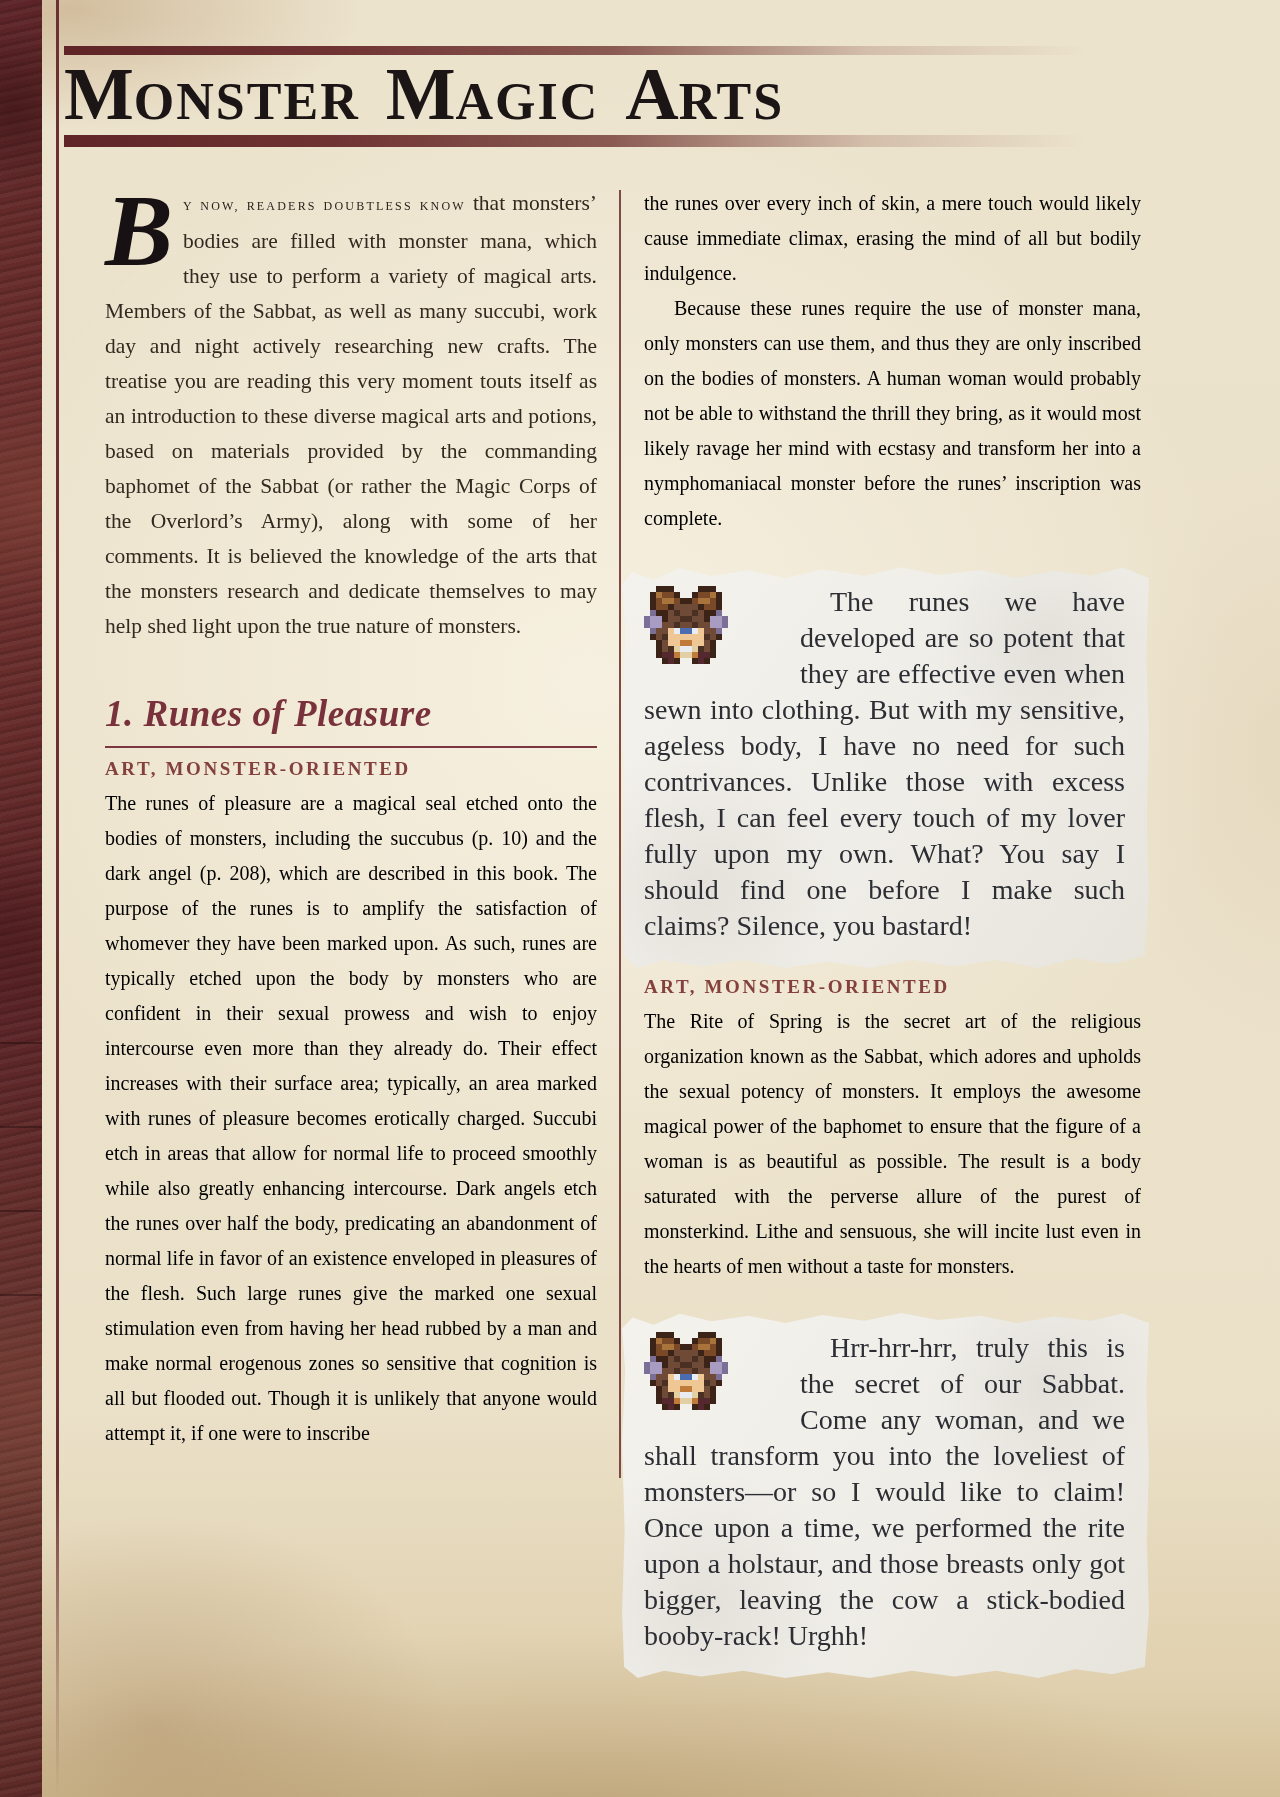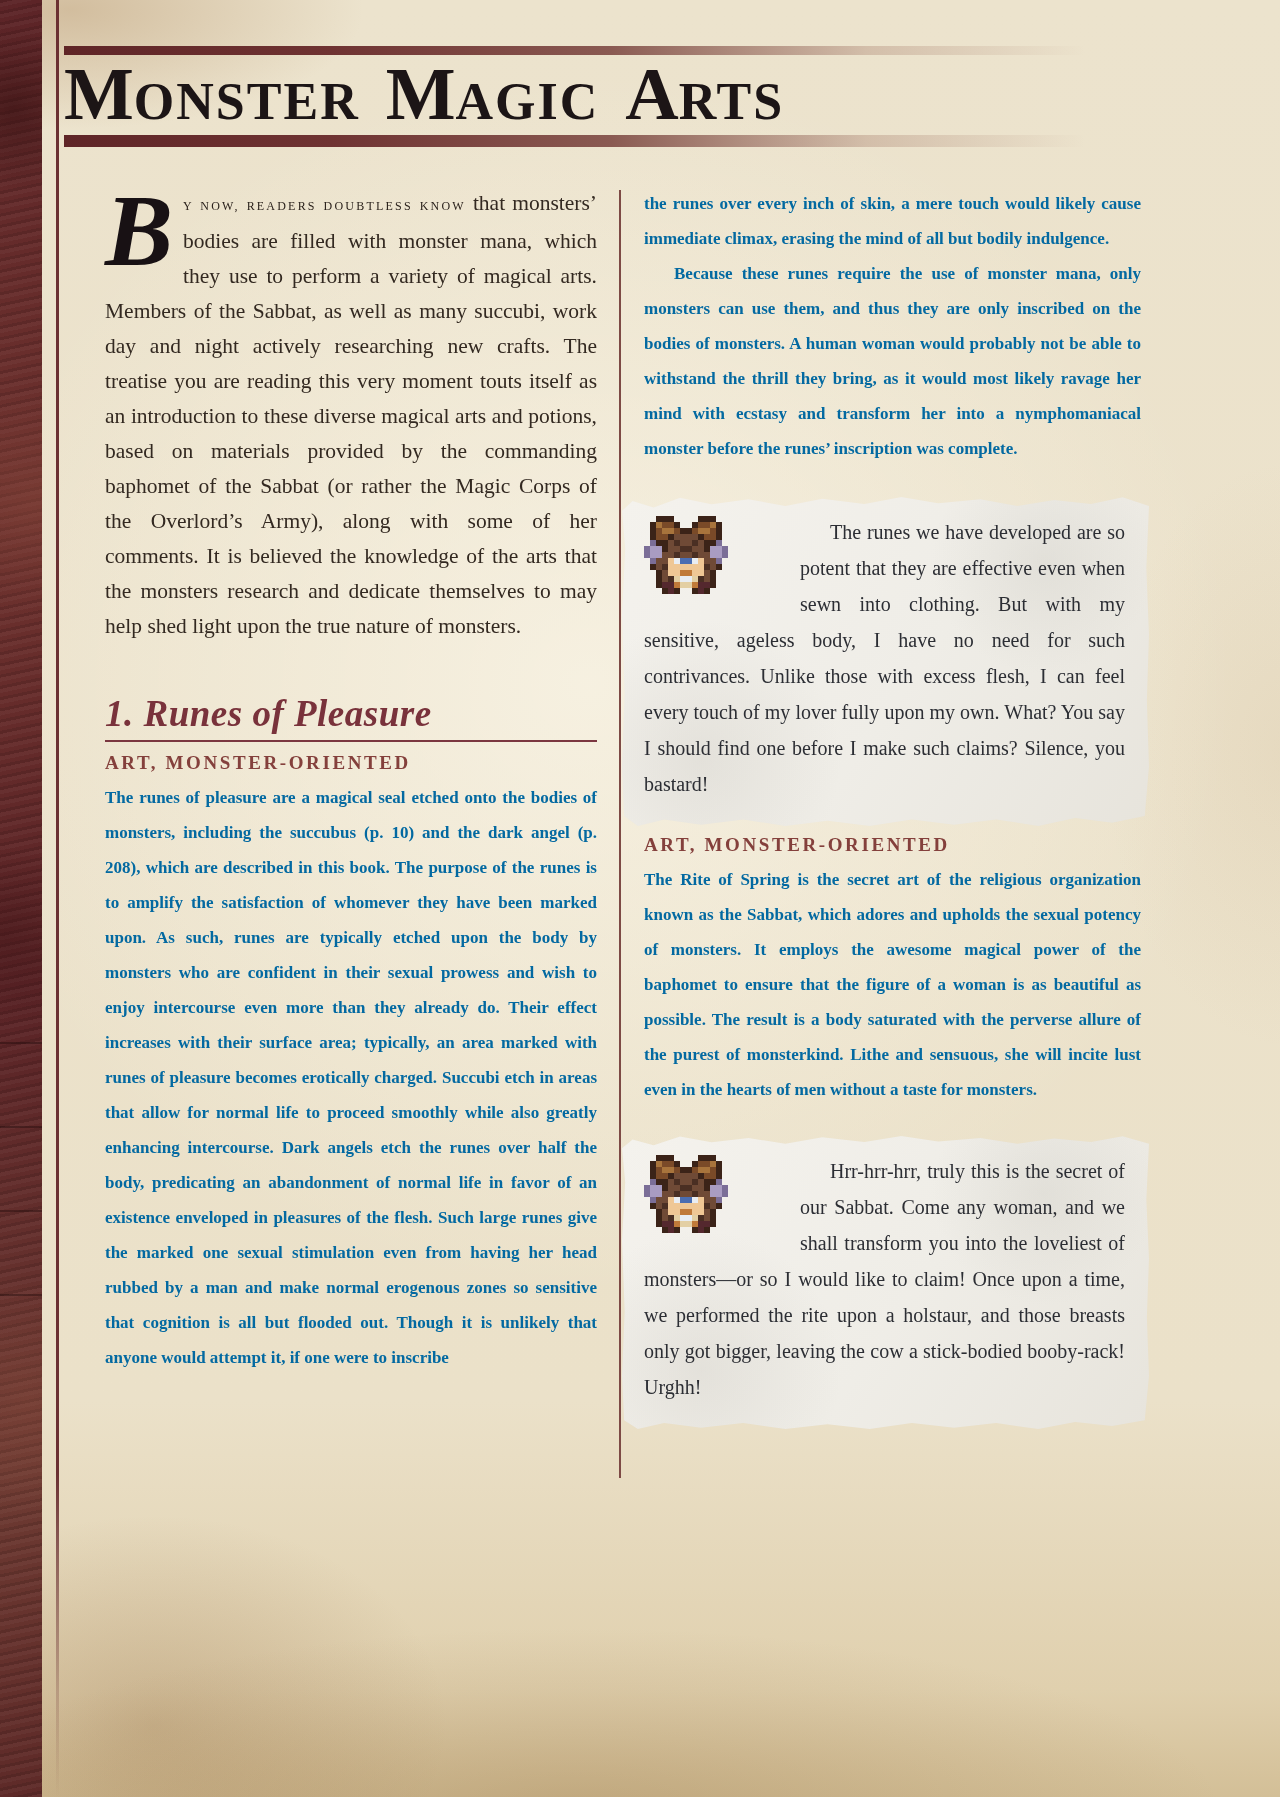--- a/index.html
+++ b/index.html
@@ -51,39 +51,39 @@
   h1.title span{font-family:"Liberation Serif",serif;}
 
   
   .columns{position:absolute;top:186px;left:105px;display:flex;}
   .col-left{width:492px;}
   .col-right{width:497px;}
   .divider{width:2px;height:1288px;margin:4px 23px 0 22px;background:#7d4a45;}
 
   p{margin:0;}
   .body-para{
-    font-size:17px;line-height:35px;text-align:justify;color:#0369a1;font-weight:bold;
+    font-size:20px;line-height:35px;text-align:justify;color:#000000;
   }
   .indent{text-indent:30px;}
 
   
   .intro{font-size:21.5px;line-height:35px;text-align:justify;color:#332921;}
   .dropcap{
     float:left;font-style:italic;font-weight:bold;color:#181114;
     font-size:102px;line-height:82px;padding:4px 10px 0 0;
   }
   .lead-caps{
     font-size:12px;letter-spacing:2.2px;color:#2b221c;
   }
 
   
   .sec-heading{
     font-family:"Liberation Serif",serif;font-style:italic;font-weight:bold;
     font-size:37px;color:#79323b;letter-spacing:.5px;
-    margin:50px 0 10px 0;padding-bottom:6px;line-height:40px;
+    margin:50px 0 10px 0;padding-bottom:12px;line-height:40px;
     border-bottom:2px solid #7b3740;
   }
   .sec-tag{
     font-size:19px;font-weight:bold;letter-spacing:2.6px;color:#84403c;
     margin:8px 0 6px 0;
   }
   .col-right .sec-heading{margin-top:44px;}
 
   
   .quote-box{
@@ -95,21 +95,21 @@
     filter:drop-shadow(0 4px 3px rgba(60,40,25,.35));
     clip-path:polygon(
       0% 4.5%, 2% 1.5%, 6% 3.5%, 11% .5%, 17% 2.5%, 24% 1%, 31% 3%, 38% .8%, 46% 2.4%,
       53% .3%, 60% 2.2%, 68% 1%, 75% 3%, 82% 1.2%, 89% 2.4%, 95% .4%, 100% 3%,
       99.5% 22%, 100% 42%, 99.6% 62%, 100% 82%,
       99.2% 97%, 93% 99%, 86% 97.6%, 79% 100%, 71% 98%, 63% 99.6%, 55% 98%,
       47% 100%, 39% 98.4%, 31% 100%, 23% 98%, 15% 99.6%, 8% 98%, 3% 100%, .4% 97%,
       0% 82%, .5% 60%, 0% 36%, .6% 16%);
   }
   .quote-text{
-    font-size:20px;line-height:36px;text-align:justify;color:#2c2e34;text-indent:30px;
+    font-size:28px;line-height:36px;text-align:justify;color:#2c2e34;text-indent:30px;
   }
   .pixel-icon{
     float:left;width:84px;height:78px;margin:2px 72px 8px 0;display:block;
   }
   .pixel-icon svg{width:100%;height:100%;display:block;}
 </style>
 </head>
 <body>
 
 <div class="spine"></div>

